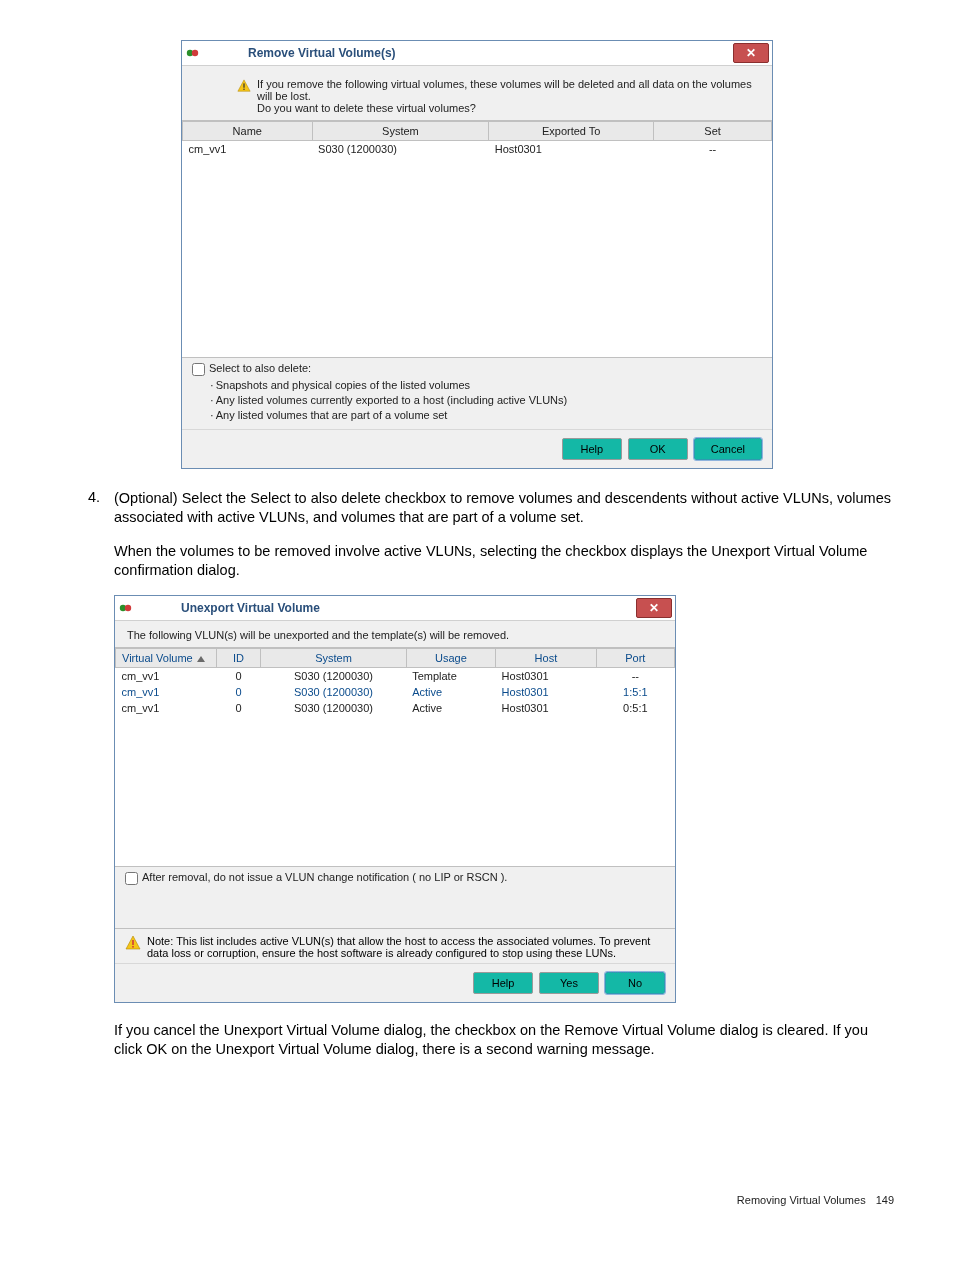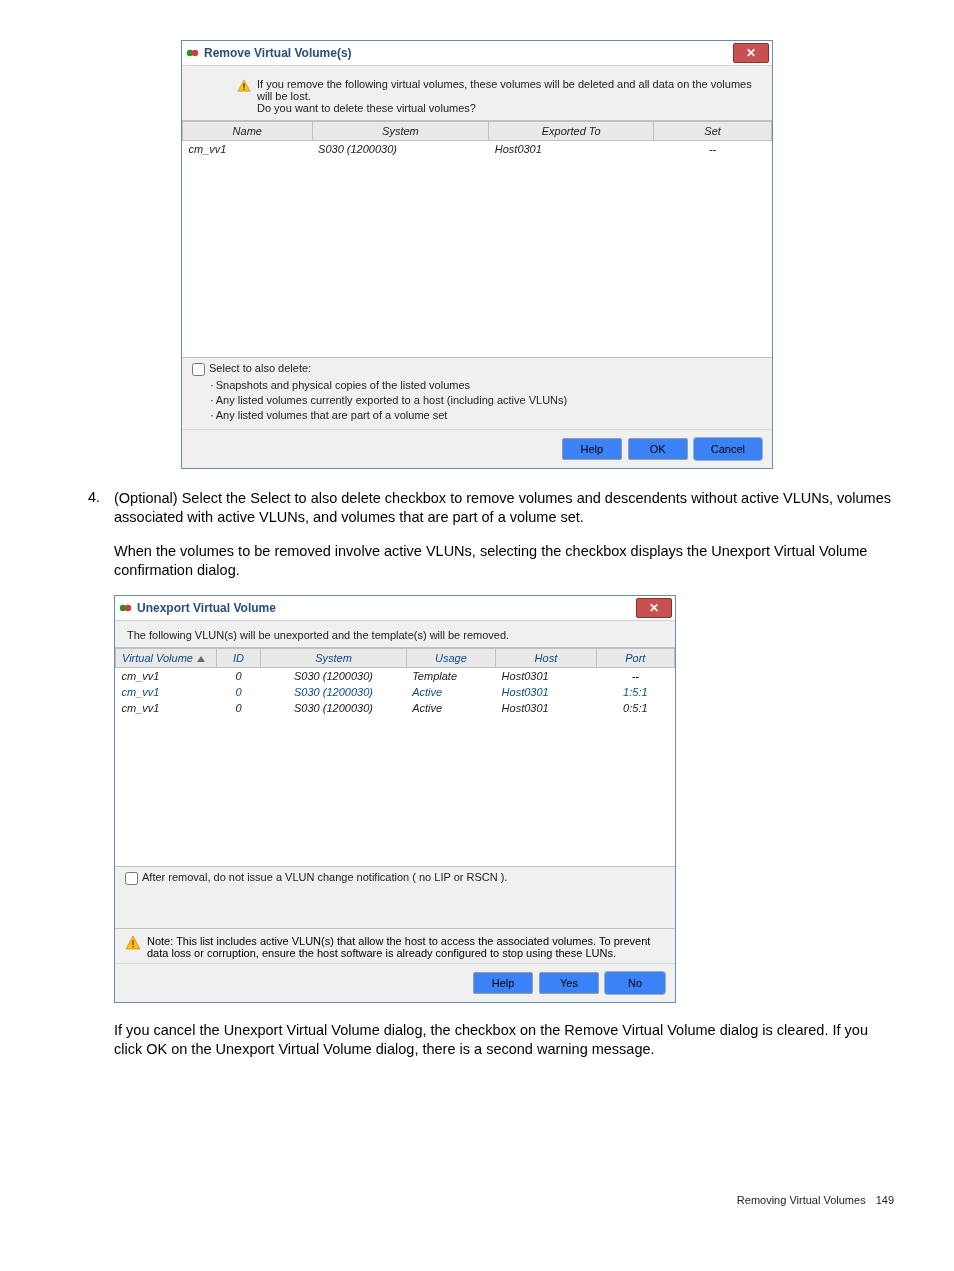--- a/index.html
+++ b/index.html
@@ -18,20 +18,21 @@
     width: 590px;
   }
   .dialog-titlebar {
     height: 24px;
     background: #fff;
     border-bottom: 1px solid #d0d0d0;
     display: flex;
     align-items: center;
     padding: 0 4px;
     position: relative;
+    gap: 44px;
   }
   .dialog-titlebar .app-icon svg { width:14px; height:14px; display:block; }
   .dialog-title {
     font-size: 12px;
     color: #2a4f7a;
     margin-left: 4px;
     font-weight: bold;
   }
   .close-btn {
     position: absolute;
@@ -69,21 +70,20 @@
     padding: 8px 12px 6px 12px;
     font-size: 11px;
     color: #222;
   }
   .tbl {
     width: calc(100% - 0px);
     border-collapse: collapse;
     font-size: 11px;
     background: #fff;
     margin: 0;
-    font-style: italic;
   }
   .tbl th {
     border: 1px solid #c0c0c0;
     background: #e9e9e9;
     padding: 3px 6px;
     font-weight: normal;
     color: #222;
     text-align: center;
   }
   .tbl td {
@@ -119,21 +119,21 @@
     justify-content: flex-end;
     gap: 6px;
     padding: 8px 10px;
     background:#f0f0f0;
     border-top: 1px solid #d8d8d8;
   }
   .btn {
     min-width: 60px;
     height: 22px;
     font-size: 11px;
-    background: #3b82f6;
+    background: #14b8a6;
     border: 1px solid #9a9a9a;
     border-radius: 2px;
     padding: 0 16px;
   }
   .btn.focus {
     border: 1px dotted #4a7dbb;
     outline: 1px solid #8fb3dd;
   }
   .note-box {
     display:flex;

